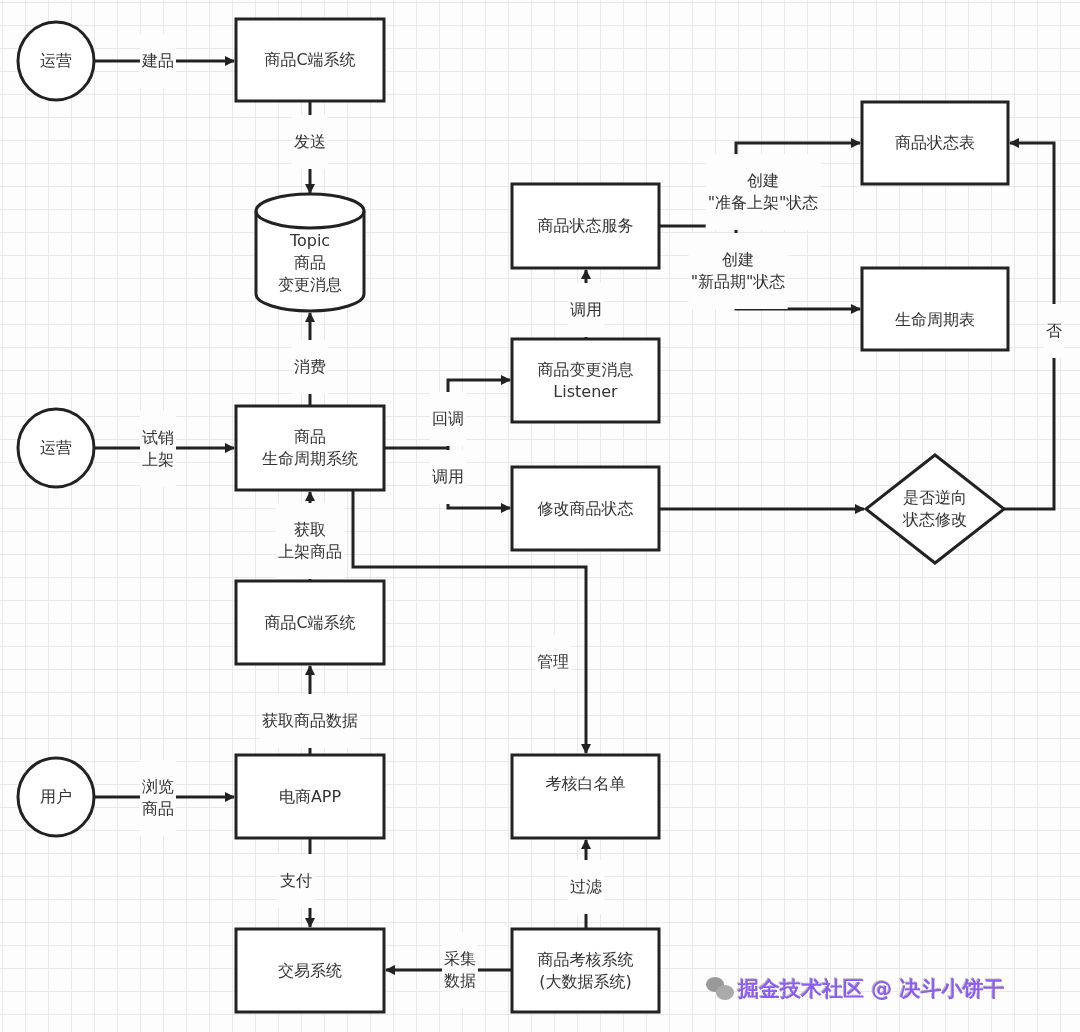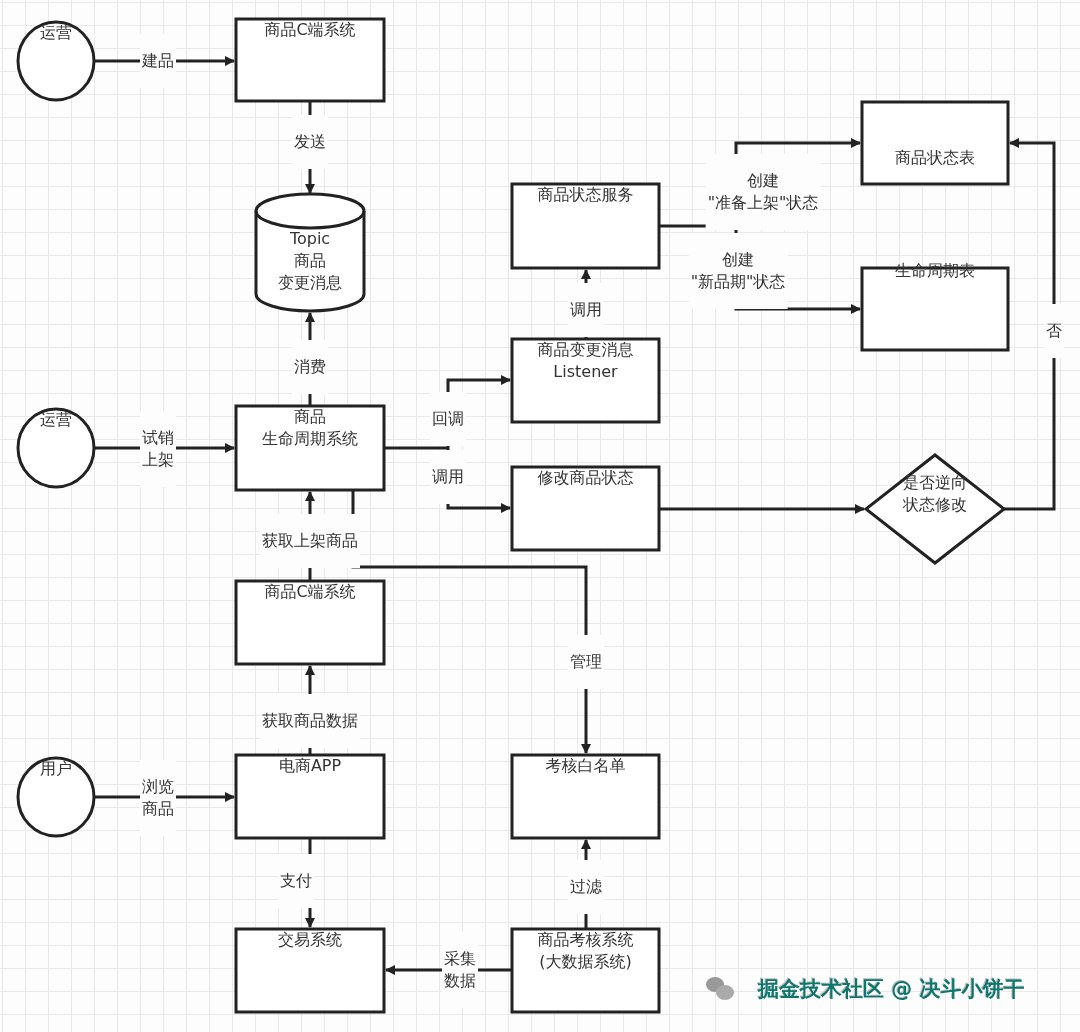--- a/index.html
+++ b/index.html
@@ -8,23 +8,23 @@
     background-color:#fdfdfd;
     background-image:
       linear-gradient(to right, #e9e9e9 1px, transparent 1px),
       linear-gradient(to bottom, #e9e9e9 1px, transparent 1px);
     background-size:23px 23px;
     background-position:2px 2px;
     font-family:"DejaVu Sans", "Liberation Sans", sans-serif;
   }
   svg#diagram { position:absolute; left:0; top:0; }
   .node-text, .edge-text { position:absolute; color:#333; text-align:center; font-size:16px; line-height:22px; white-space:nowrap; }
-  .node-text { display:flex; align-items:center; flex-direction:column; }
+  .node-text { display:flex; align-items:center; justify-content:center; flex-direction:column; }
   .edge-text { background:#fdfdfd; padding:16px 2px; transform:translate(-50%,-50%); }
-  .watermark { position:absolute; left:706px; top:975px; display:flex; align-items:center; gap:24px; color:#0f766e; font-size:21px; font-weight:bold; text-shadow:1px 1px 0 #fff, -1px -1px 0 #bbb; }
+  .watermark { position:absolute; left:706px; top:975px; display:flex; align-items:center; gap:4px; color:#8b5cf6; font-size:21px; font-weight:bold; text-shadow:1px 1px 0 #fff, -1px -1px 0 #bbb; }
   .wm-icon { width:28px; height:24px; position:relative; }
   .wm-icon span { position:absolute; border-radius:50%; background:#999; }
 </style>
 </head>
 <body>
 
 <svg id="diagram" width="1080" height="1032" viewBox="0 0 1080 1032">
   <defs>
     <marker id="arr" markerWidth="10" markerHeight="10" refX="9" refY="5" orient="auto" markerUnits="userSpaceOnUse">
       <path d="M0,0 L10,5 L0,10 z" fill="#222"></path>
@@ -118,54 +118,54 @@
 <div class="node-text" style="left:512px;top:467px;width:147px;height:83px;">
     <span>修改商品状态</span>
   </div>
 <div class="node-text" style="left:512px;top:755px;width:147px;height:58px;">
     <span>考核白名单</span>
   </div>
 <div class="node-text" style="left:512px;top:929px;width:147px;height:83px;">
   <span>商品考核系统</span>
   <span>(大数据系统)</span>
 </div>
-<div class="node-text" style="left:862px;top:102px;width:146px;height:82px;margin-top:45px;">
+<div class="node-text" style="left:862px;top:102px;width:146px;height:82px;">
     <span>商品状态表</span>
   </div>
-<div class="node-text" style="left:862px;top:260px;width:146px;height:104px;">
+<div class="node-text" style="left:862px;top:268px;width:146px;height:104px;">
     <span>生命周期表</span>
   </div>
 <div class="node-text" style="left:866px;top:472px;width:138px;height:74px;">
   <span>是否逆向</span>
   <span>状态修改</span>
 </div>
 
 <div class="edge-text" style="left:158px;top:61px;"><span>建品</span></div>
 <div class="edge-text" style="left:310px;top:142px;"><span>发送</span></div>
 <div class="edge-text" style="left:310px;top:367px;"><span>消费</span></div>
 <div class="edge-text" style="left:158px;top:449px;display:flex;flex-direction:column;">
   <span>试销</span>
   <span>上架</span>
 </div>
-<div class="edge-text" style="left:310px;top:541px;display:flex;flex-direction:row;">
+<div class="edge-text" style="left:310px;top:541px;display:flex;flex-direction:column;">
   <span>获取</span>
   <span>上架商品</span>
 </div>
 <div class="edge-text" style="left:310px;top:721px;"><span>获取商品数据</span></div>
 <div class="edge-text" style="left:158px;top:798px;display:flex;flex-direction:column;">
   <span>浏览</span>
   <span>商品</span>
 </div>
 <div class="edge-text" style="left:296px;top:881px;"><span>支付</span></div>
 <div class="edge-text" style="left:460px;top:970px;display:flex;flex-direction:column;">
   <span>采集</span>
   <span>数据</span>
 </div>
 <div class="edge-text" style="left:586px;top:887px;"><span>过滤</span></div>
-<div class="edge-text" style="left:586px;top:662px;"><span>管理</span></div>
+<div class="edge-text" style="left:553px;top:662px;"><span>管理</span></div>
 <div class="edge-text" style="left:448px;top:419px;"><span>回调</span></div>
 <div class="edge-text" style="left:448px;top:477px;"><span>调用</span></div>
 <div class="edge-text" style="left:586px;top:310px;"><span>调用</span></div>
 <div class="edge-text" style="left:763px;top:192px;display:flex;flex-direction:column;">
   <span>创建</span>
   <span>"准备上架"状态</span>
 </div>
 <div class="edge-text" style="left:738px;top:271px;display:flex;flex-direction:column;">
   <span>创建</span>
   <span>"新品期"状态</span>

